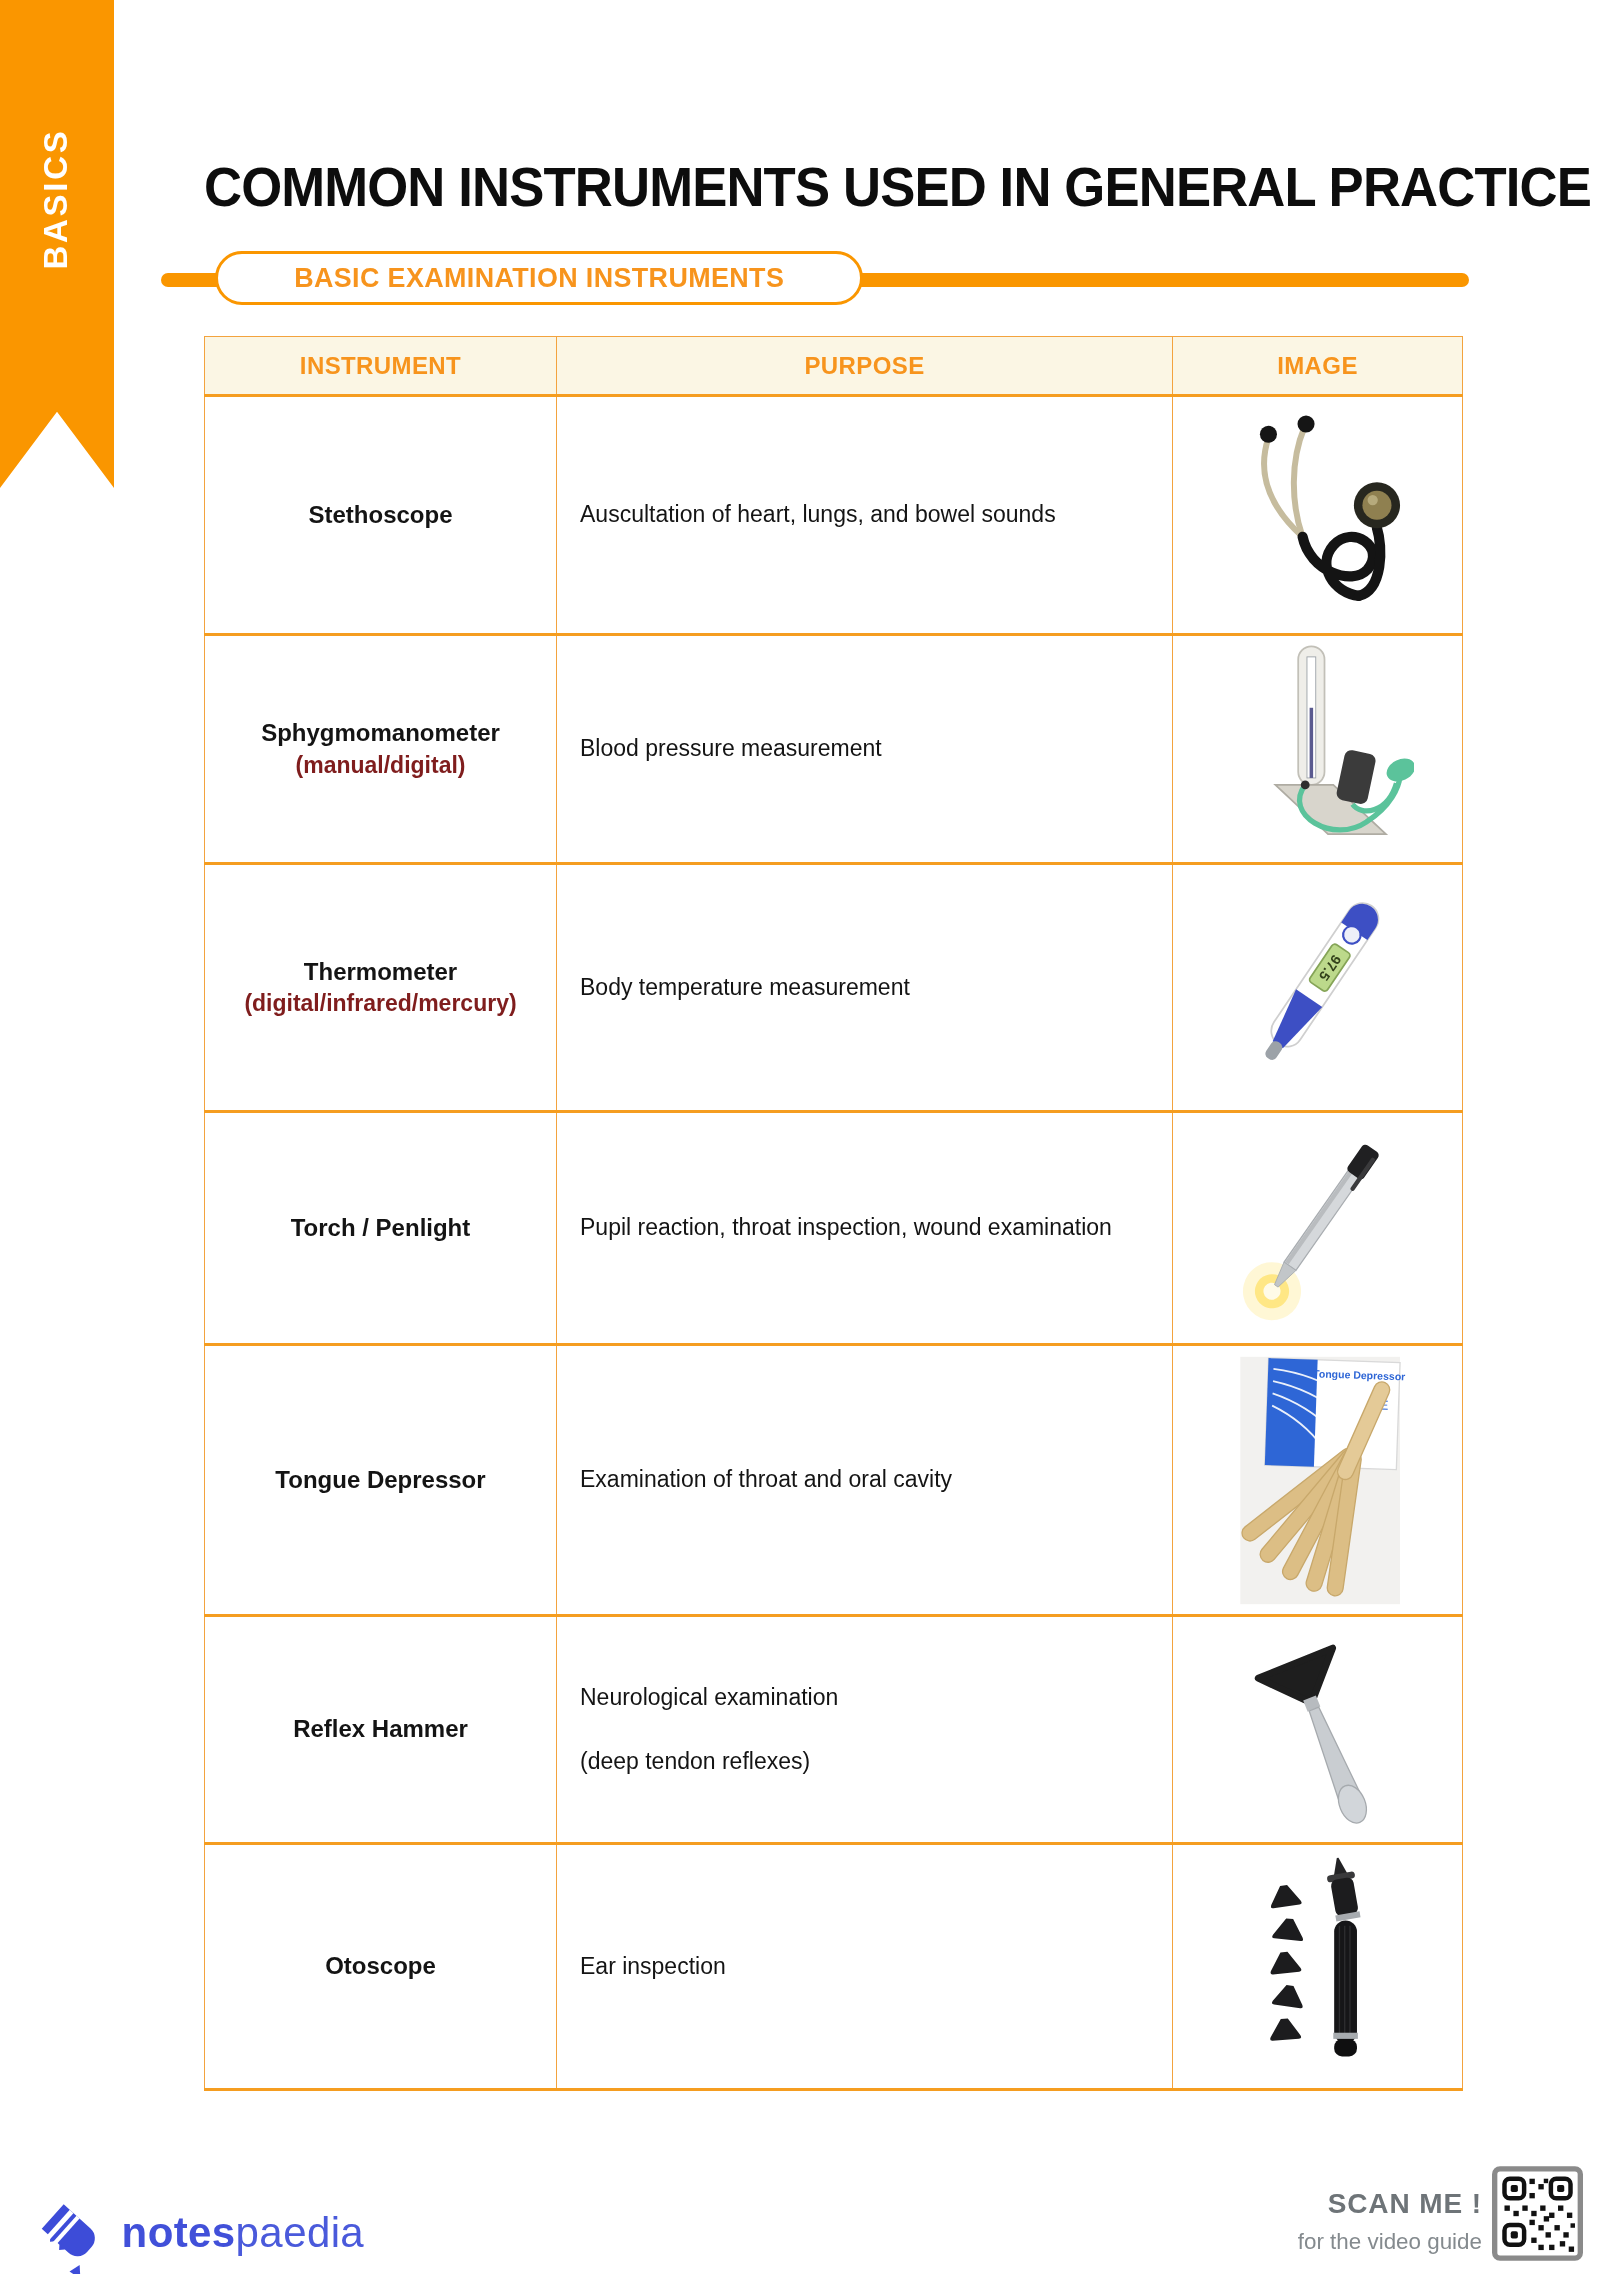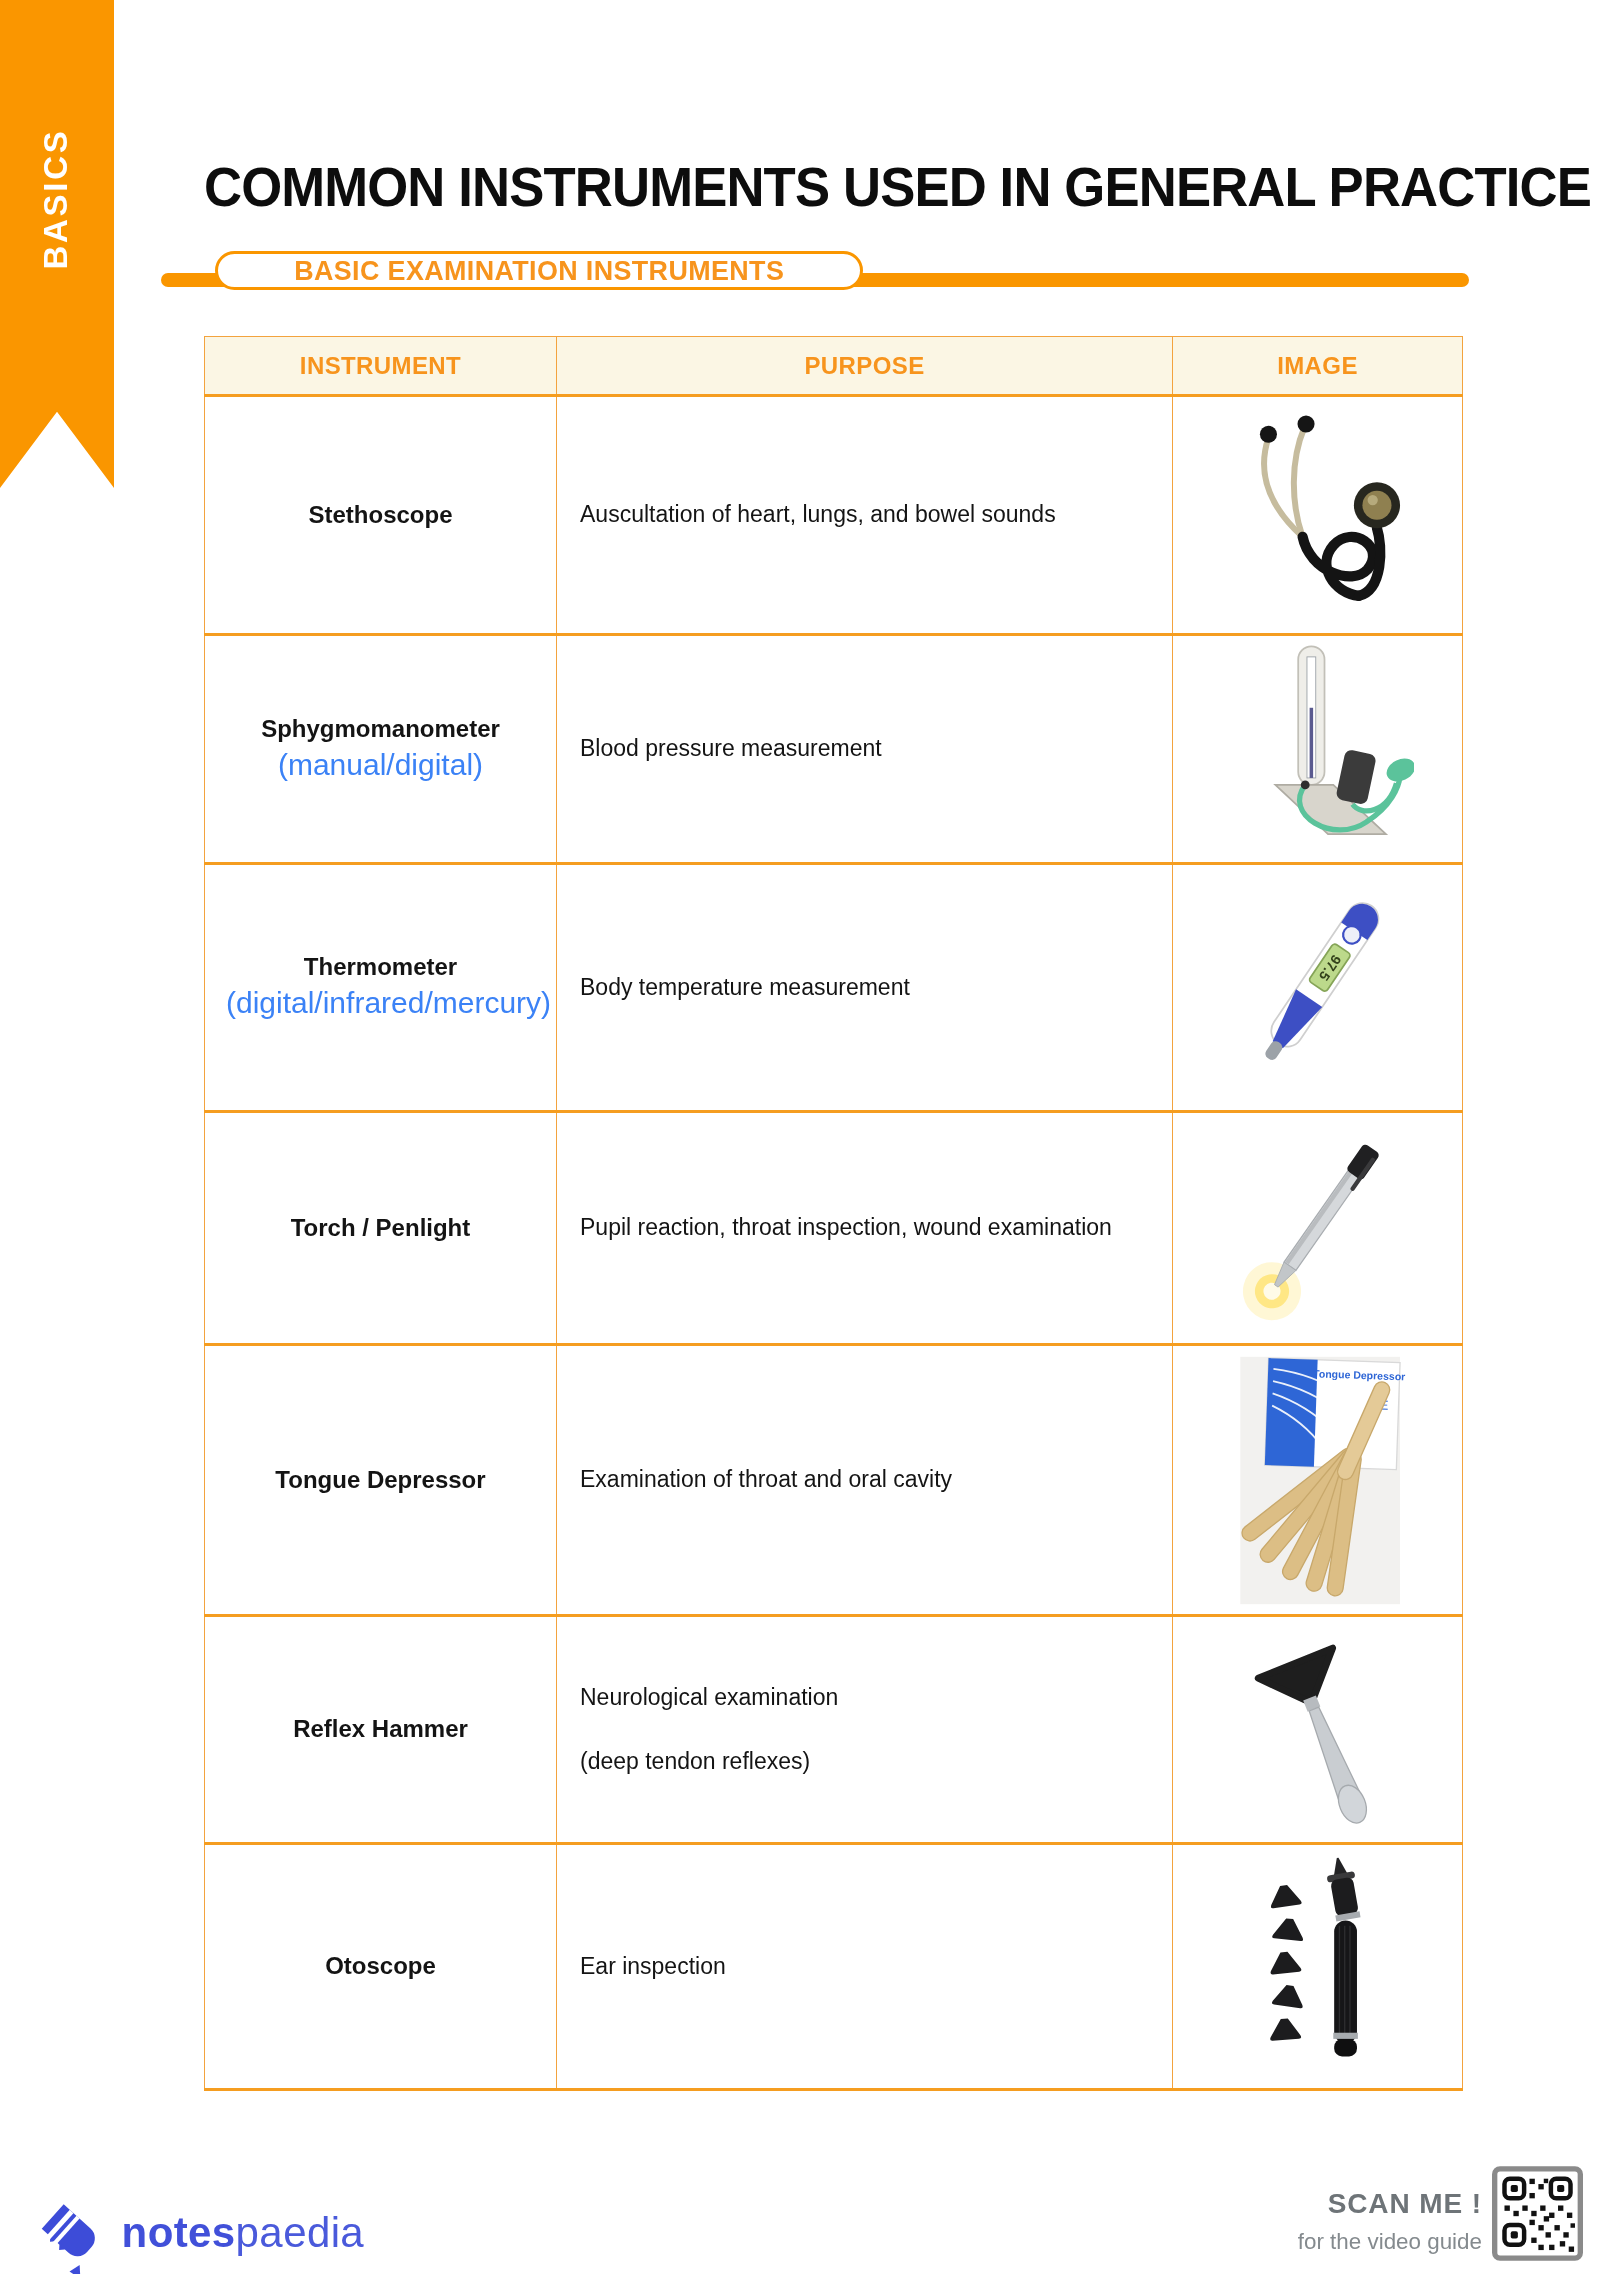--- a/index.html
+++ b/index.html
@@ -19,37 +19,37 @@
   
   .title{
     position:absolute;left:204px;top:154px;margin:0;
     font-size:56px;font-weight:900;letter-spacing:-0.9px;color:#0d0d0d;white-space:nowrap;
     transform:scaleX(0.94);transform-origin:left center;
   }
   
   .badge-row{position:absolute;left:161px;top:251px;width:1308px;height:57px;}
   .badge-bar{position:absolute;left:0;top:21.5px;width:1308px;height:14.3px;background:#FA9600;border-radius:7.2px;}
   .badge-pill{
-    position:absolute;left:54px;top:0;width:648px;height:39px;background:#ffffff;
+    position:absolute;left:54px;top:0;width:648px;height:54px;background:#ffffff;
     border:3.6px solid #FA9600;border-radius:30px;box-sizing:border-box;
     display:flex;align-items:center;justify-content:center;
   }
   .badge-pill span{
     color:#F7941D;font-size:28px;font-weight:800;letter-spacing:0.4px;white-space:nowrap;
     transform:scaleX(0.96);
   }
   
   .tbl{position:absolute;left:184px;top:336px;border-collapse:collapse;table-layout:fixed;width:1258px;margin-left:20px;}
   .tbl th,.tbl td{border:1.8px solid #F3A33E;border-bottom:3.6px solid #F59D20;box-sizing:border-box;vertical-align:middle;}
   .tbl th{
     height:59px;background:#FBF6E4;color:#F7941D;font-size:24px;font-weight:800;letter-spacing:0.4px;text-align:center;
   }
   .cell-name{text-align:center;padding:0 21px;}
   .iname{font-size:24px;font-weight:700;color:#141414;line-height:1.35;}
-  .isub{font-size:30px;font-weight:400;color:#3b82f6;line-height:1.35;}
+  .isub{font-size:23px;font-weight:700;color:#7f1d1d;line-height:1.35;}
   .cell-purpose{padding:0 25px 0 23px;text-align:left;}
   .cell-purpose p{margin:0;font-size:23px;line-height:1.45;color:#141414;}
   .cell-purpose p + p{margin-top:30px;}
   .cell-img{text-align:center;}
   .cell-img svg{display:block;margin:0 auto;}
   
   .logo{position:absolute;left:29.6px;top:2192px;display:flex;align-items:center;}
   .logo-text{font-size:42px;letter-spacing:0.4px;margin-left:10px;white-space:nowrap;}
   .logo-bold{font-weight:800;color:#4150D9;}
   .logo-light{font-weight:300;color:#4A5ADB;}

